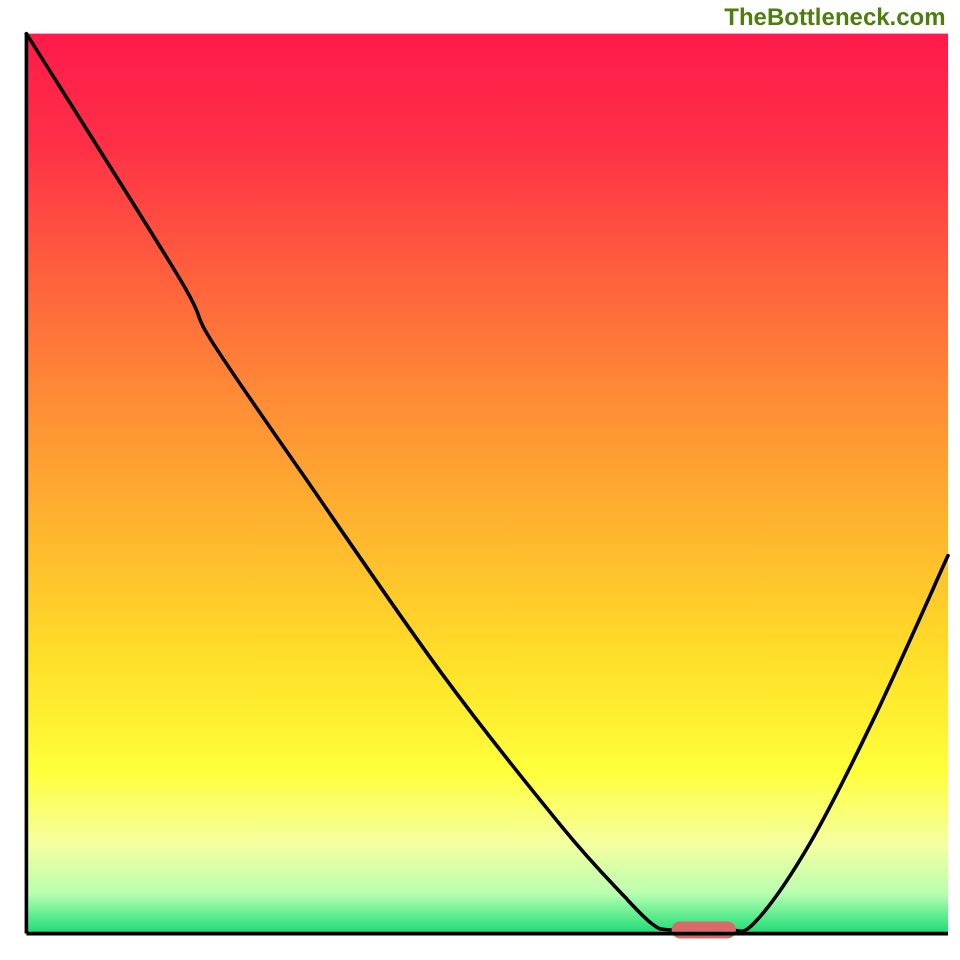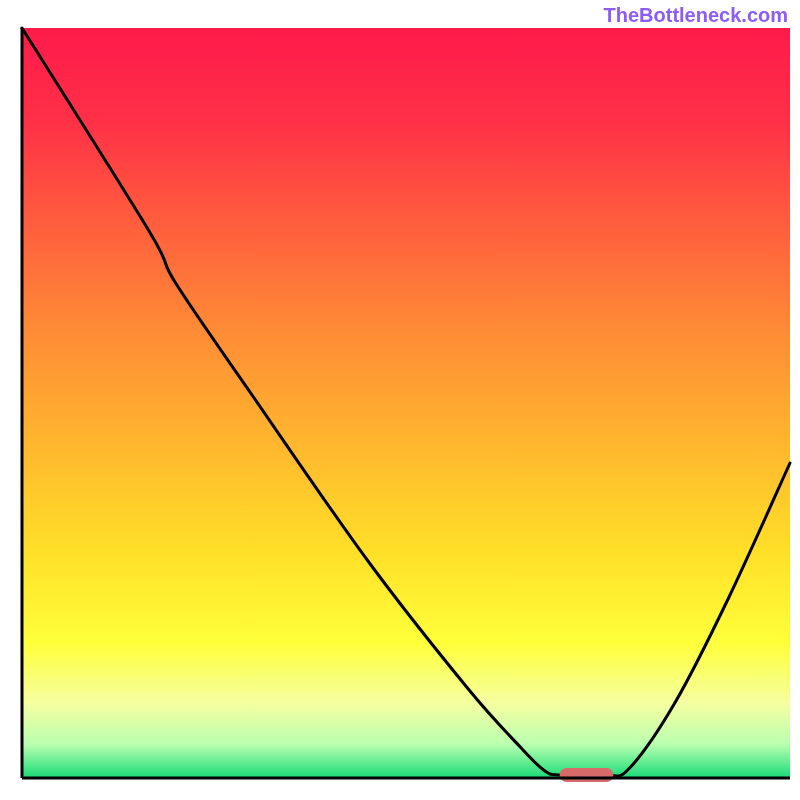--- a/index.html
+++ b/index.html
@@ -9,21 +9,21 @@
     background: #ffffff;
     position: relative;
     font-family: Arial, sans-serif;
   }
   .watermark {
     position: absolute;
     top: 4px;
     right: 12px;
     font-size: 20px;
     font-weight: bold;
-    color: #8b5cf6;
+    color: #4d7c0f;
     z-index: 10;
   }
   .chart-container {
     position: absolute;
     top: 0;
     left: 0;
     width: 800px;
     height: 800px;
   }
   svg { display: block; }

